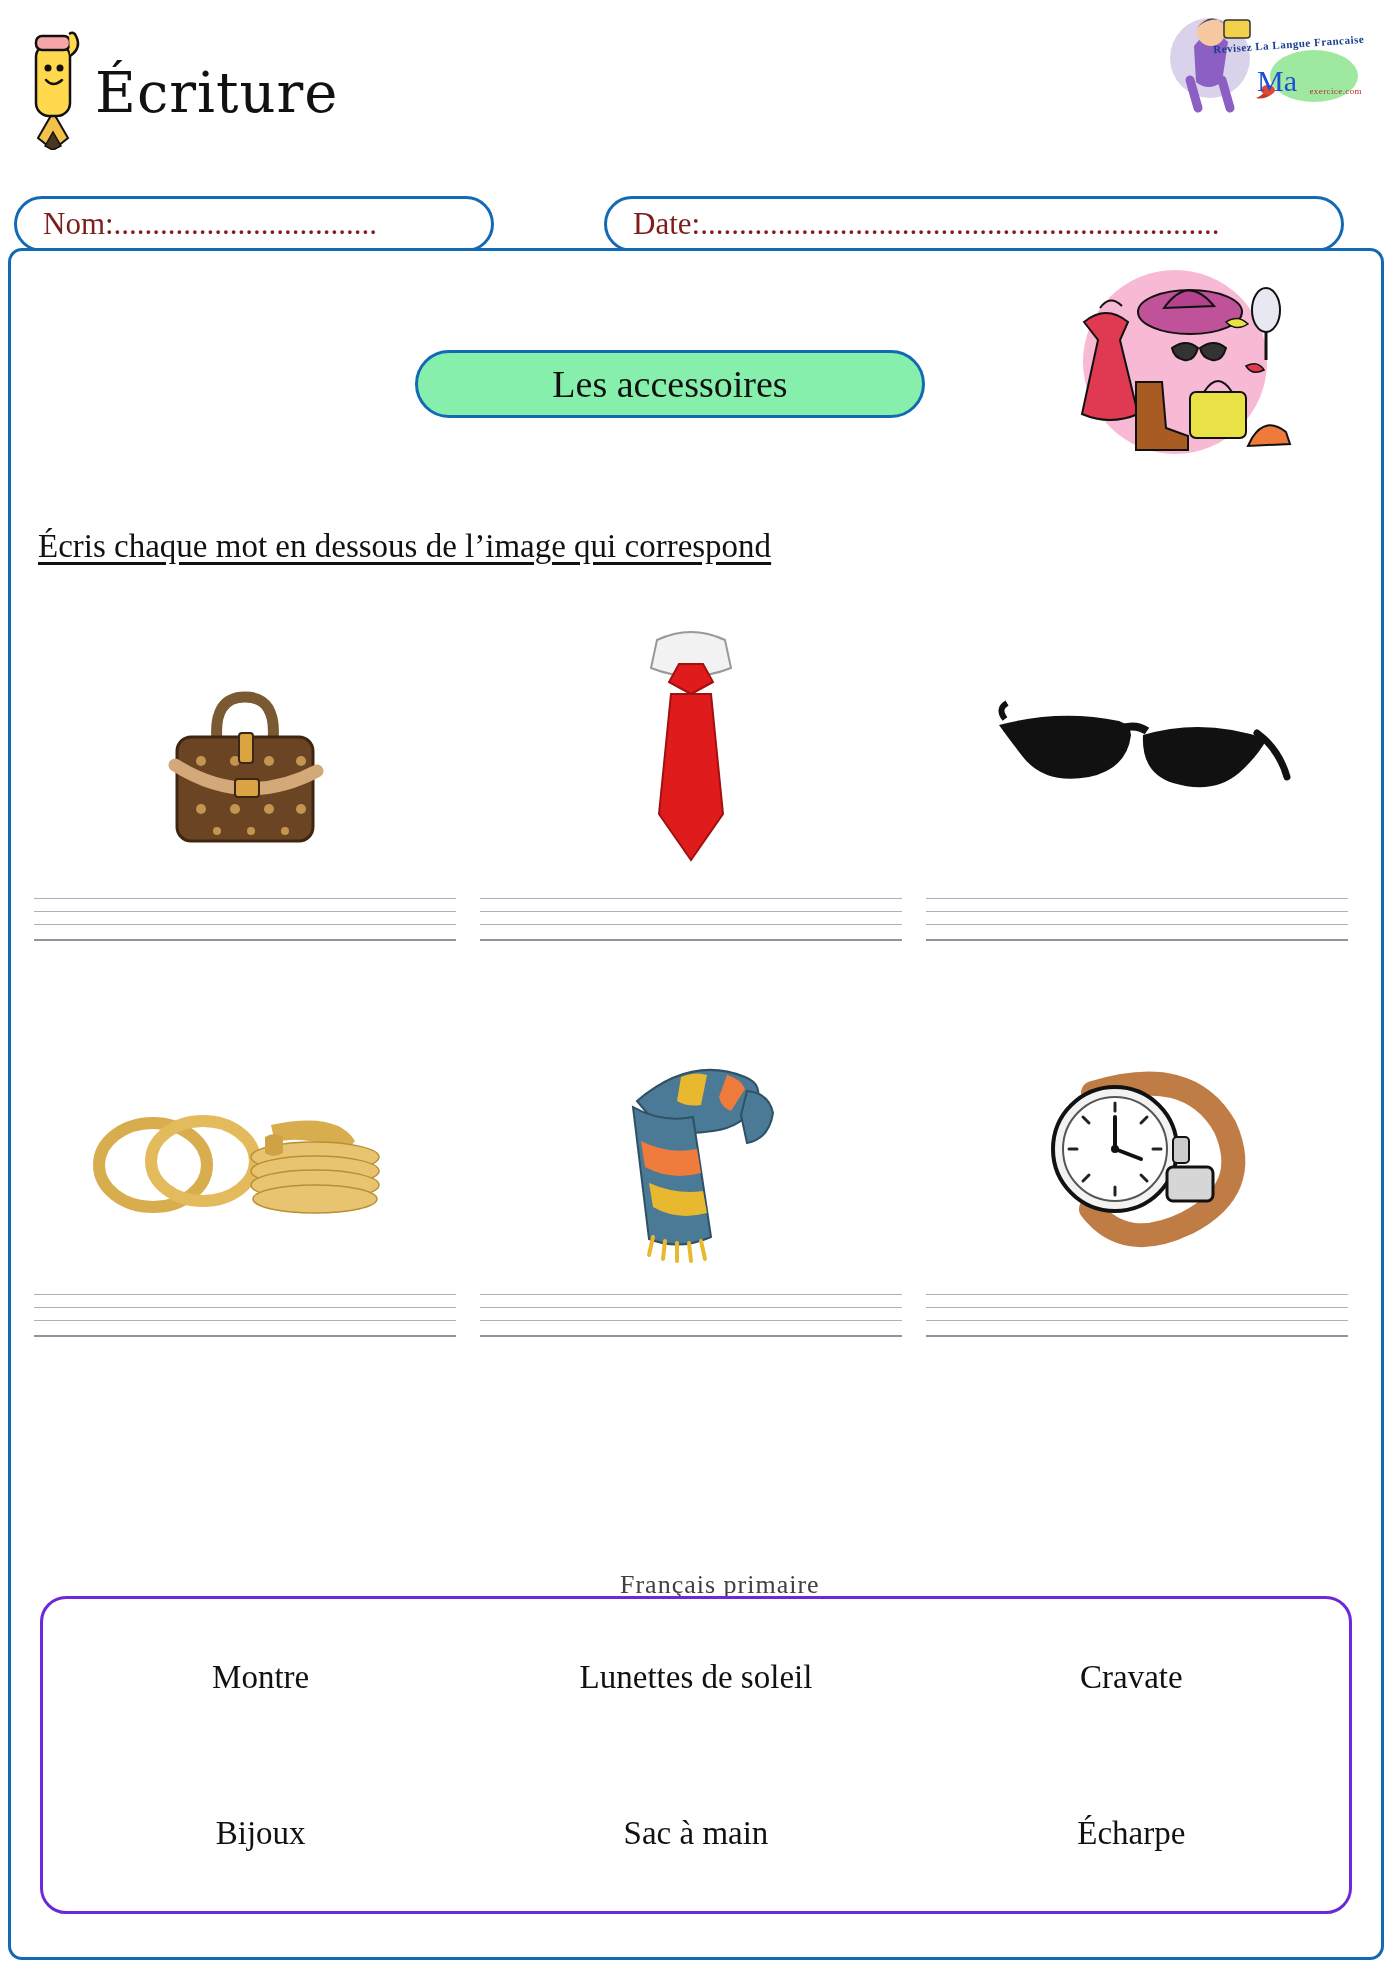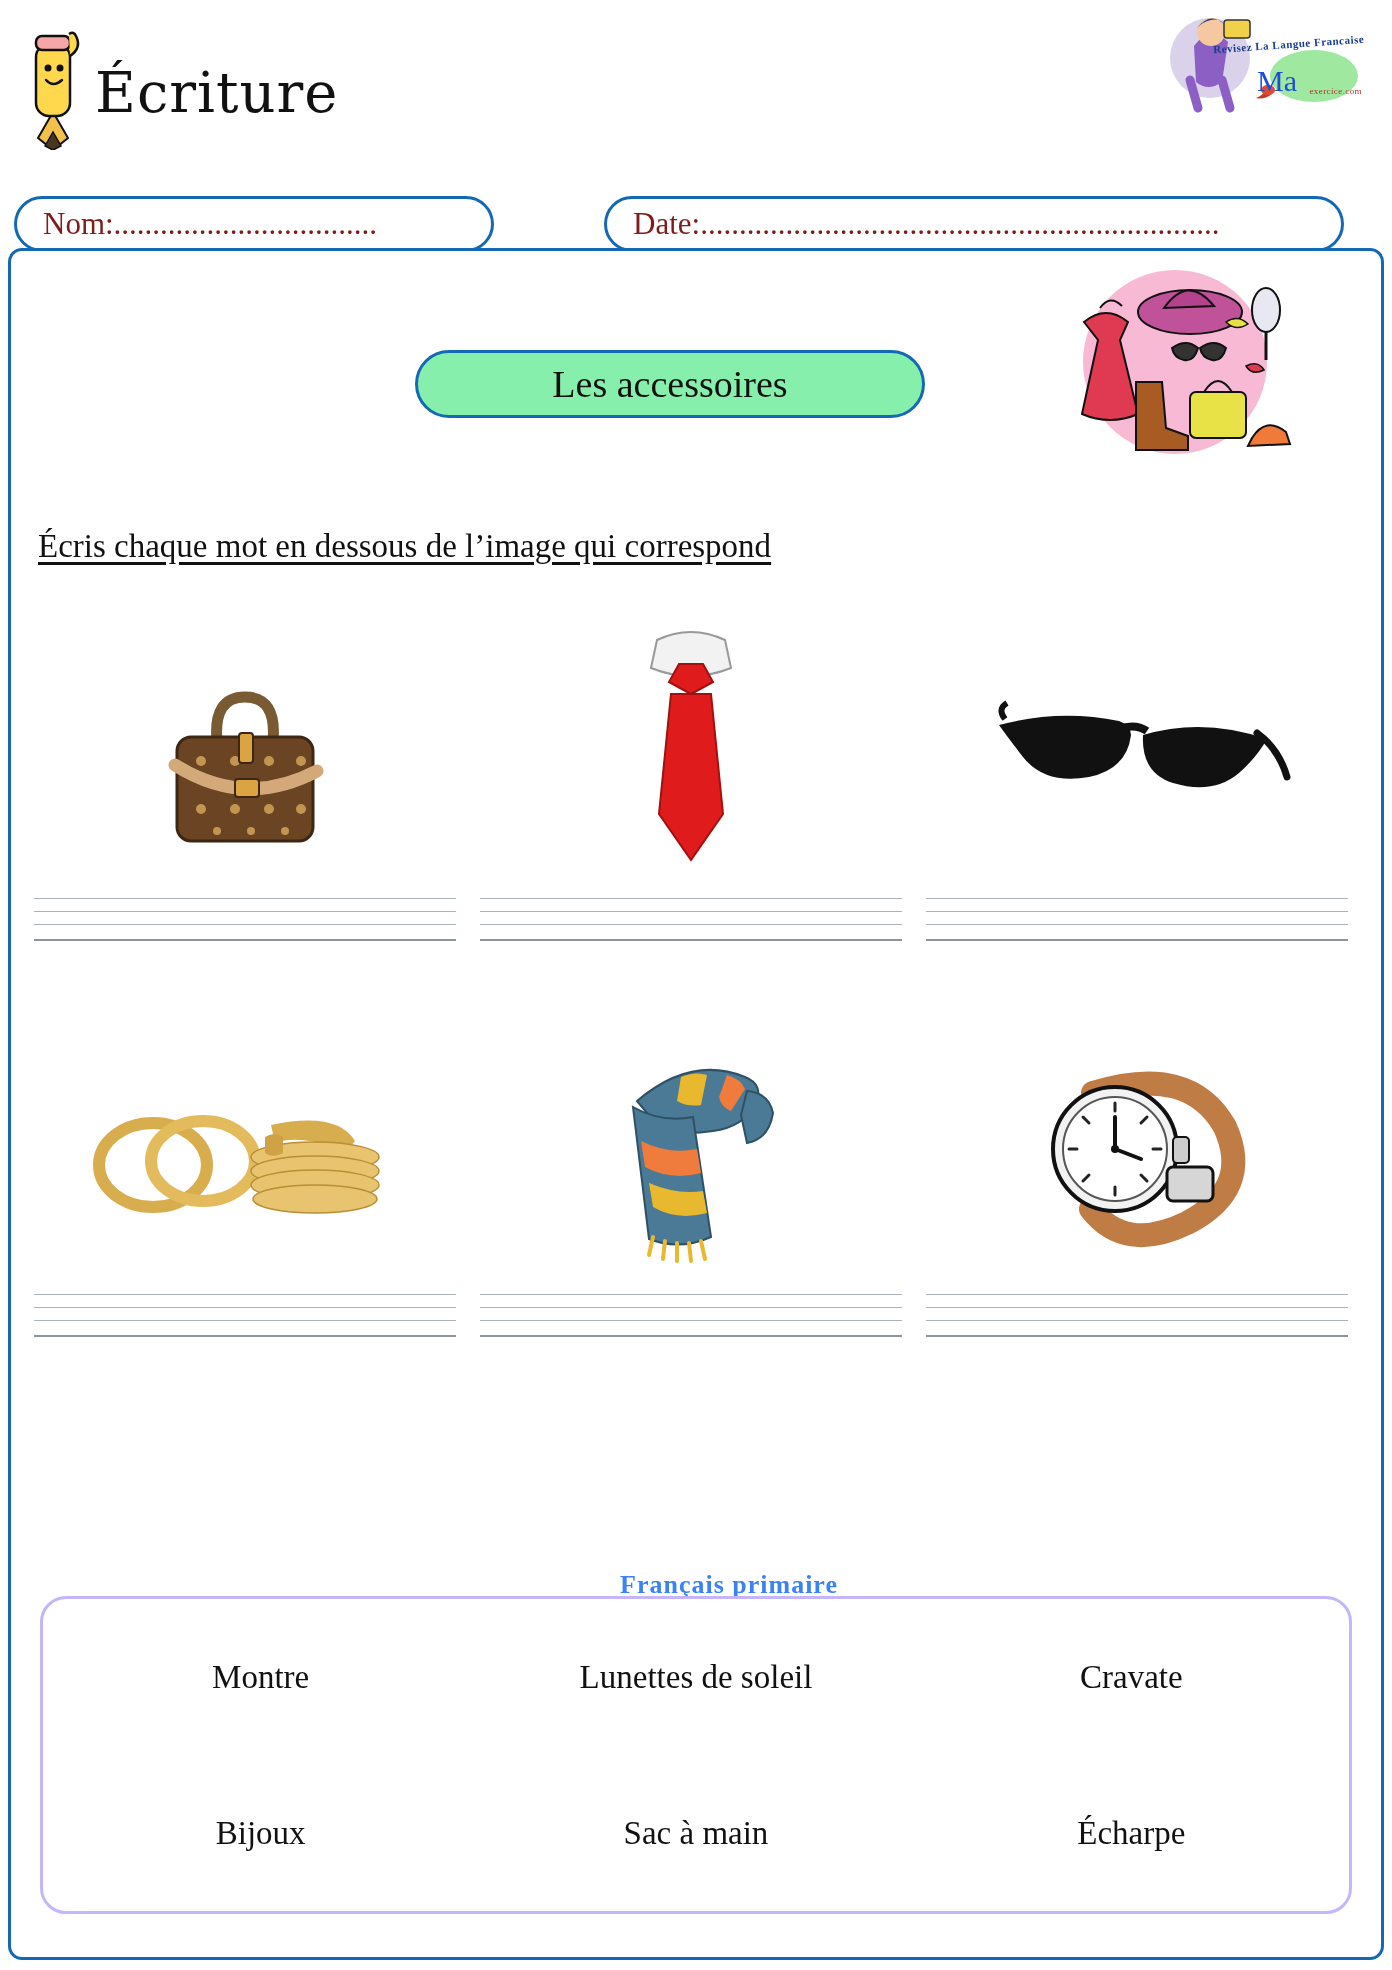--- a/index.html
+++ b/index.html
@@ -151,32 +151,31 @@
   }
   .lines .ln.l1 { top: 0px; }
   .lines .ln.l2 { top: 13px; }
   .lines .ln.l3 { top: 26px; }
   .lines .ln.l4 { top: 41px; background: #8d969e; height: 2px; }
 
   .watermark {
     position: absolute;
     left: 620px; top: 1570px;
     font-size: 26px;
-    color: #3b82f6;
+    color: #404040;
     font-family: "Liberation Serif", serif;
     letter-spacing: 1px;
-    font-weight: bold;
   }
 
   
   .wordbank {
     position: absolute;
     left: 40px; top: 1596px;
     width: 1312px; height: 318px;
-    border: 3px solid #c4b5fd;
+    border: 3px solid #6d28d9;
     border-radius: 26px;
     background: #fff;
   }
   .wb-row {
     display: flex;
     width: 100%;
     height: 50%;
     align-items: center;
   }
   .wb-cell {

